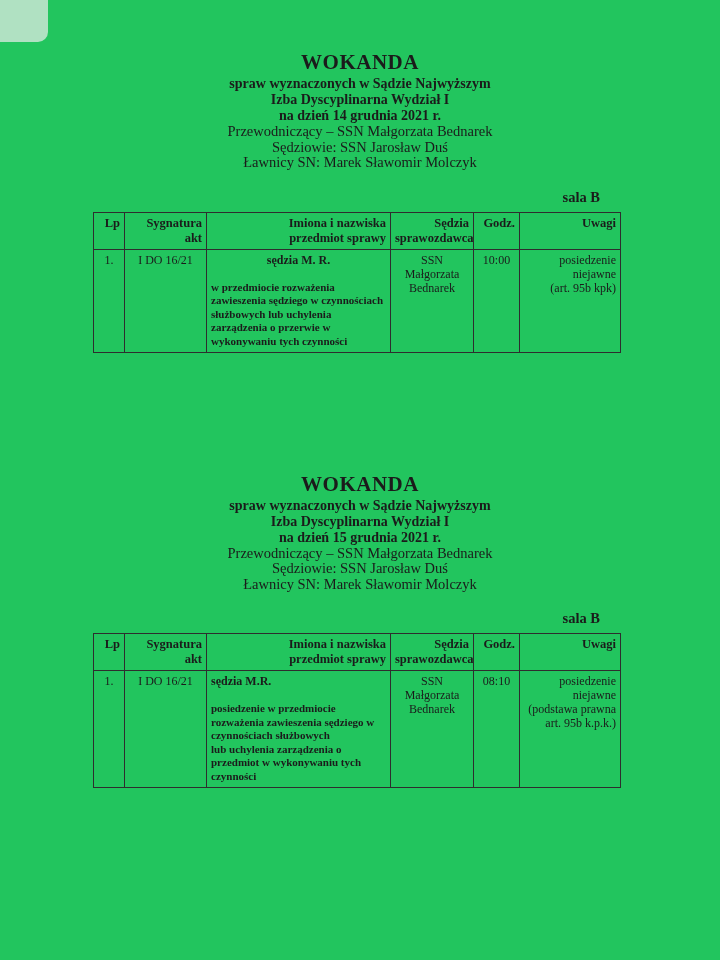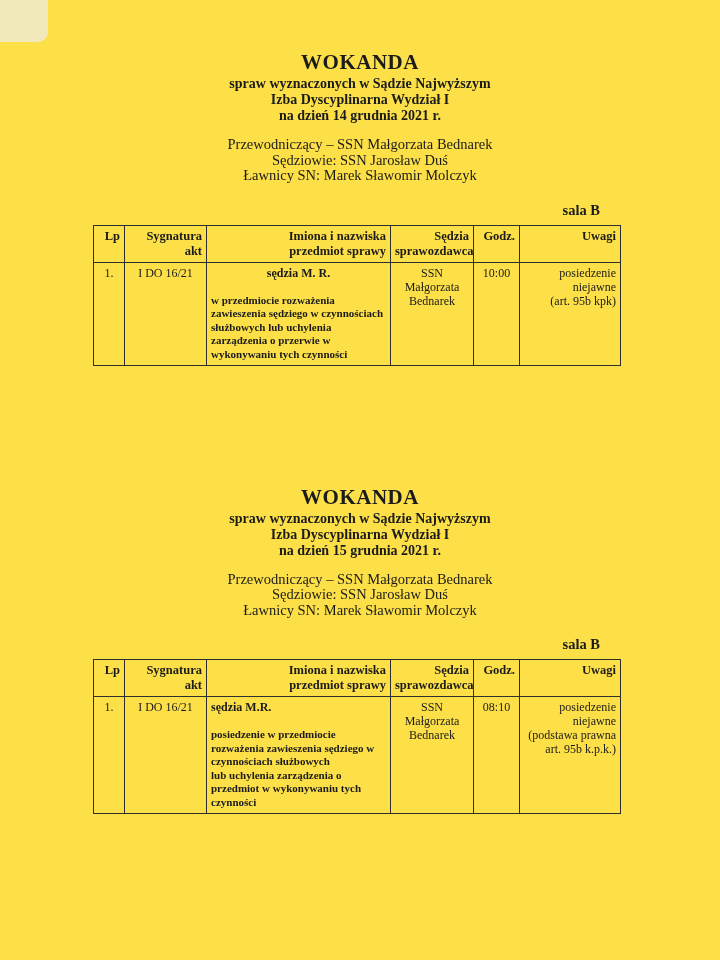--- a/index.html
+++ b/index.html
@@ -1,21 +1,21 @@
 <!DOCTYPE html>
 <html><head>
 <meta charset="utf-8">
 <style>
   * { margin: 0; padding: 0; box-sizing: border-box; }
   html, body { background: #ffffff; }
   .page {
     position: relative;
     width: 720px;
     height: 960px;
-    background: #fde047;
+    background: #22c55e;
     overflow: hidden;
     font-family: "Liberation Serif", "DejaVu Serif", serif;
     color: #1b1b1b;
   }
   .corner-smudge {
     position: absolute;
     top: 0; left: 0;
     width: 48px; height: 42px;
     background: #ededed;
     opacity: 0.7;
@@ -32,21 +32,20 @@
   }
   .subtitle {
     margin-top: 2px;
     text-align: center;
     font-weight: bold;
     font-size: 14px;
     line-height: 16px;
     white-space: pre-line;
   }
   .panel {
-    margin-top: 13px;
     text-align: center;
     font-size: 14.5px;
     line-height: 15.5px;
     white-space: pre-line;
   }
   .room {
     margin-top: 18px;
     margin-right: 120px;
     text-align: right;
     font-weight: bold;

